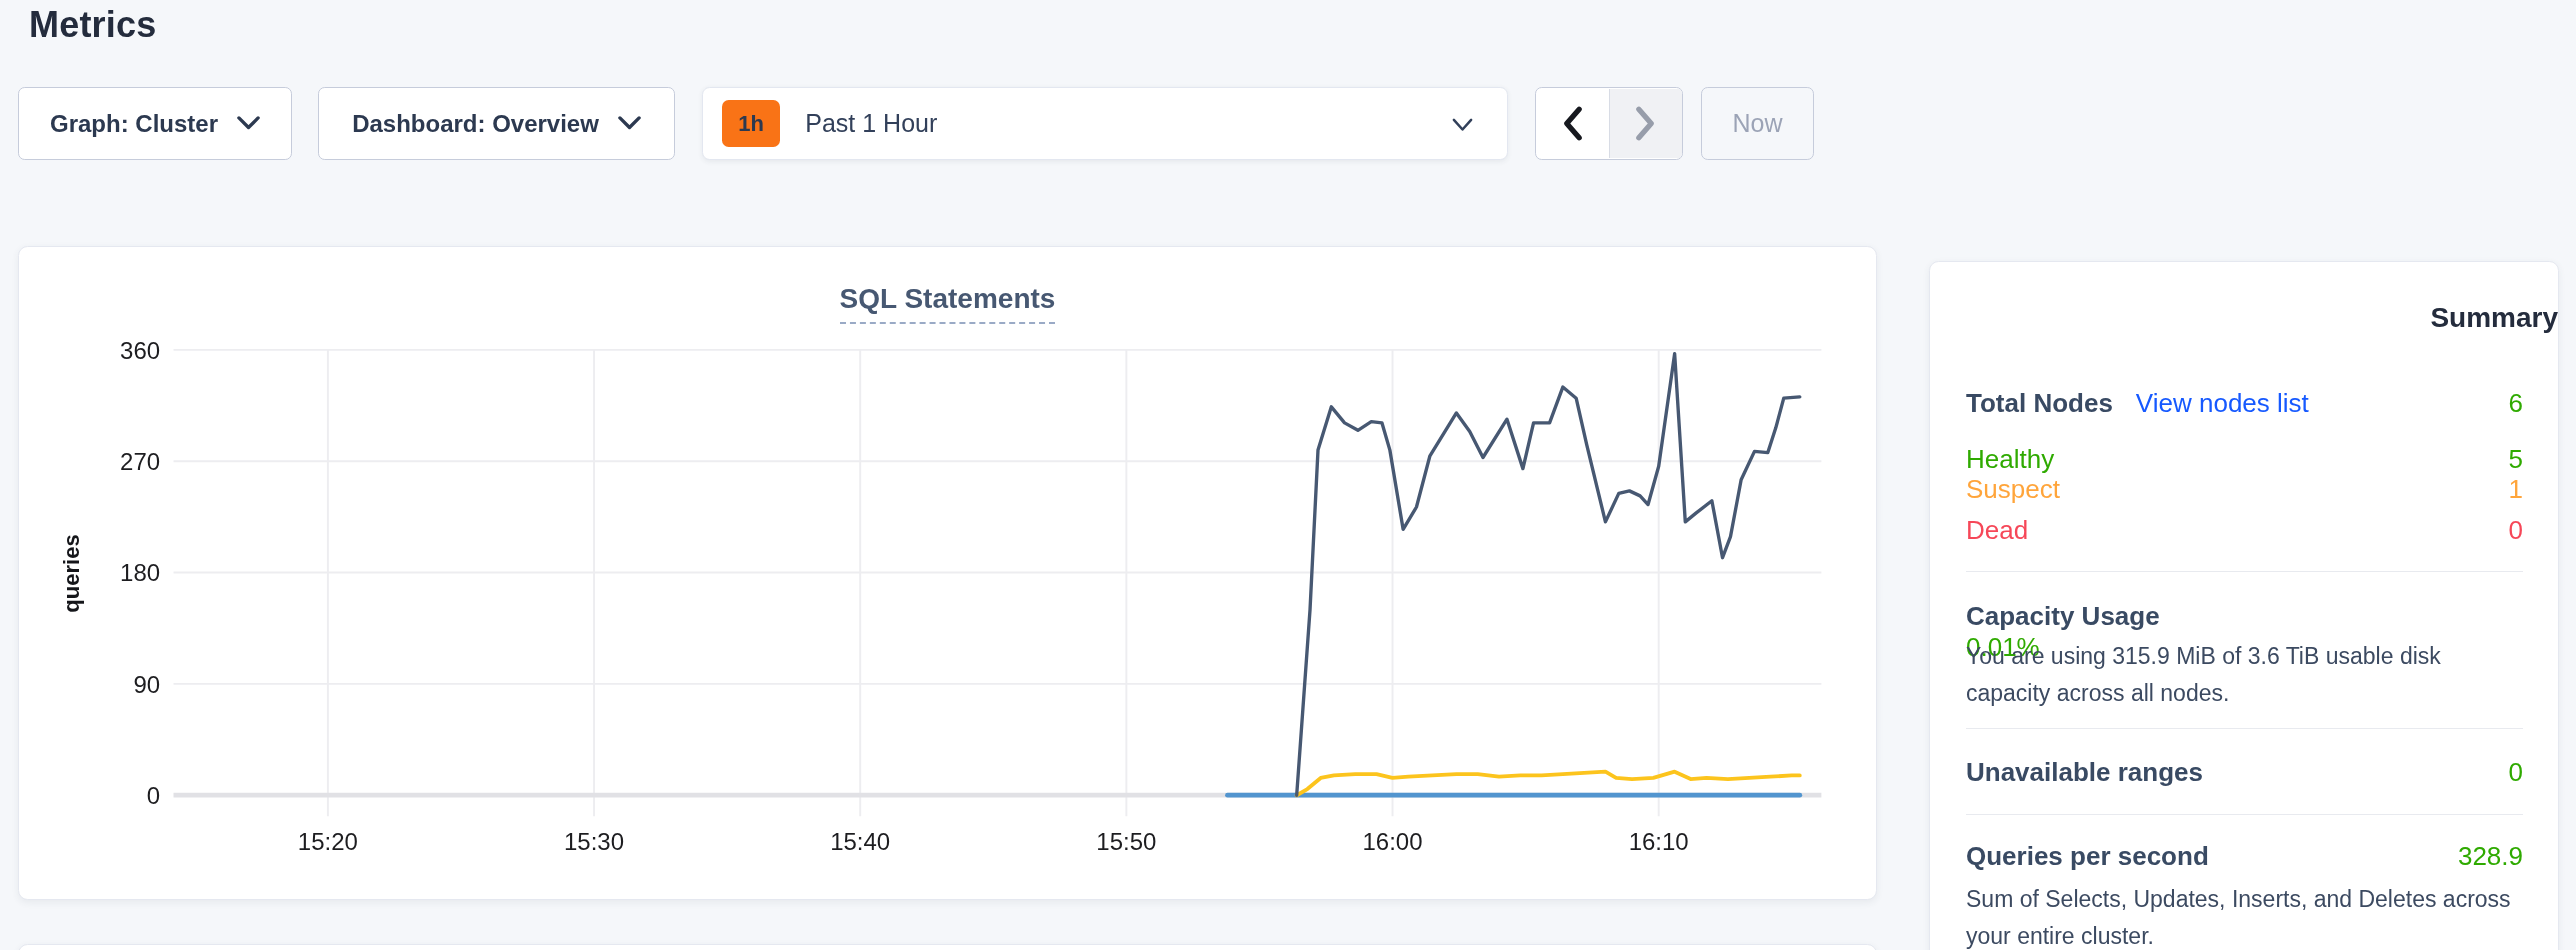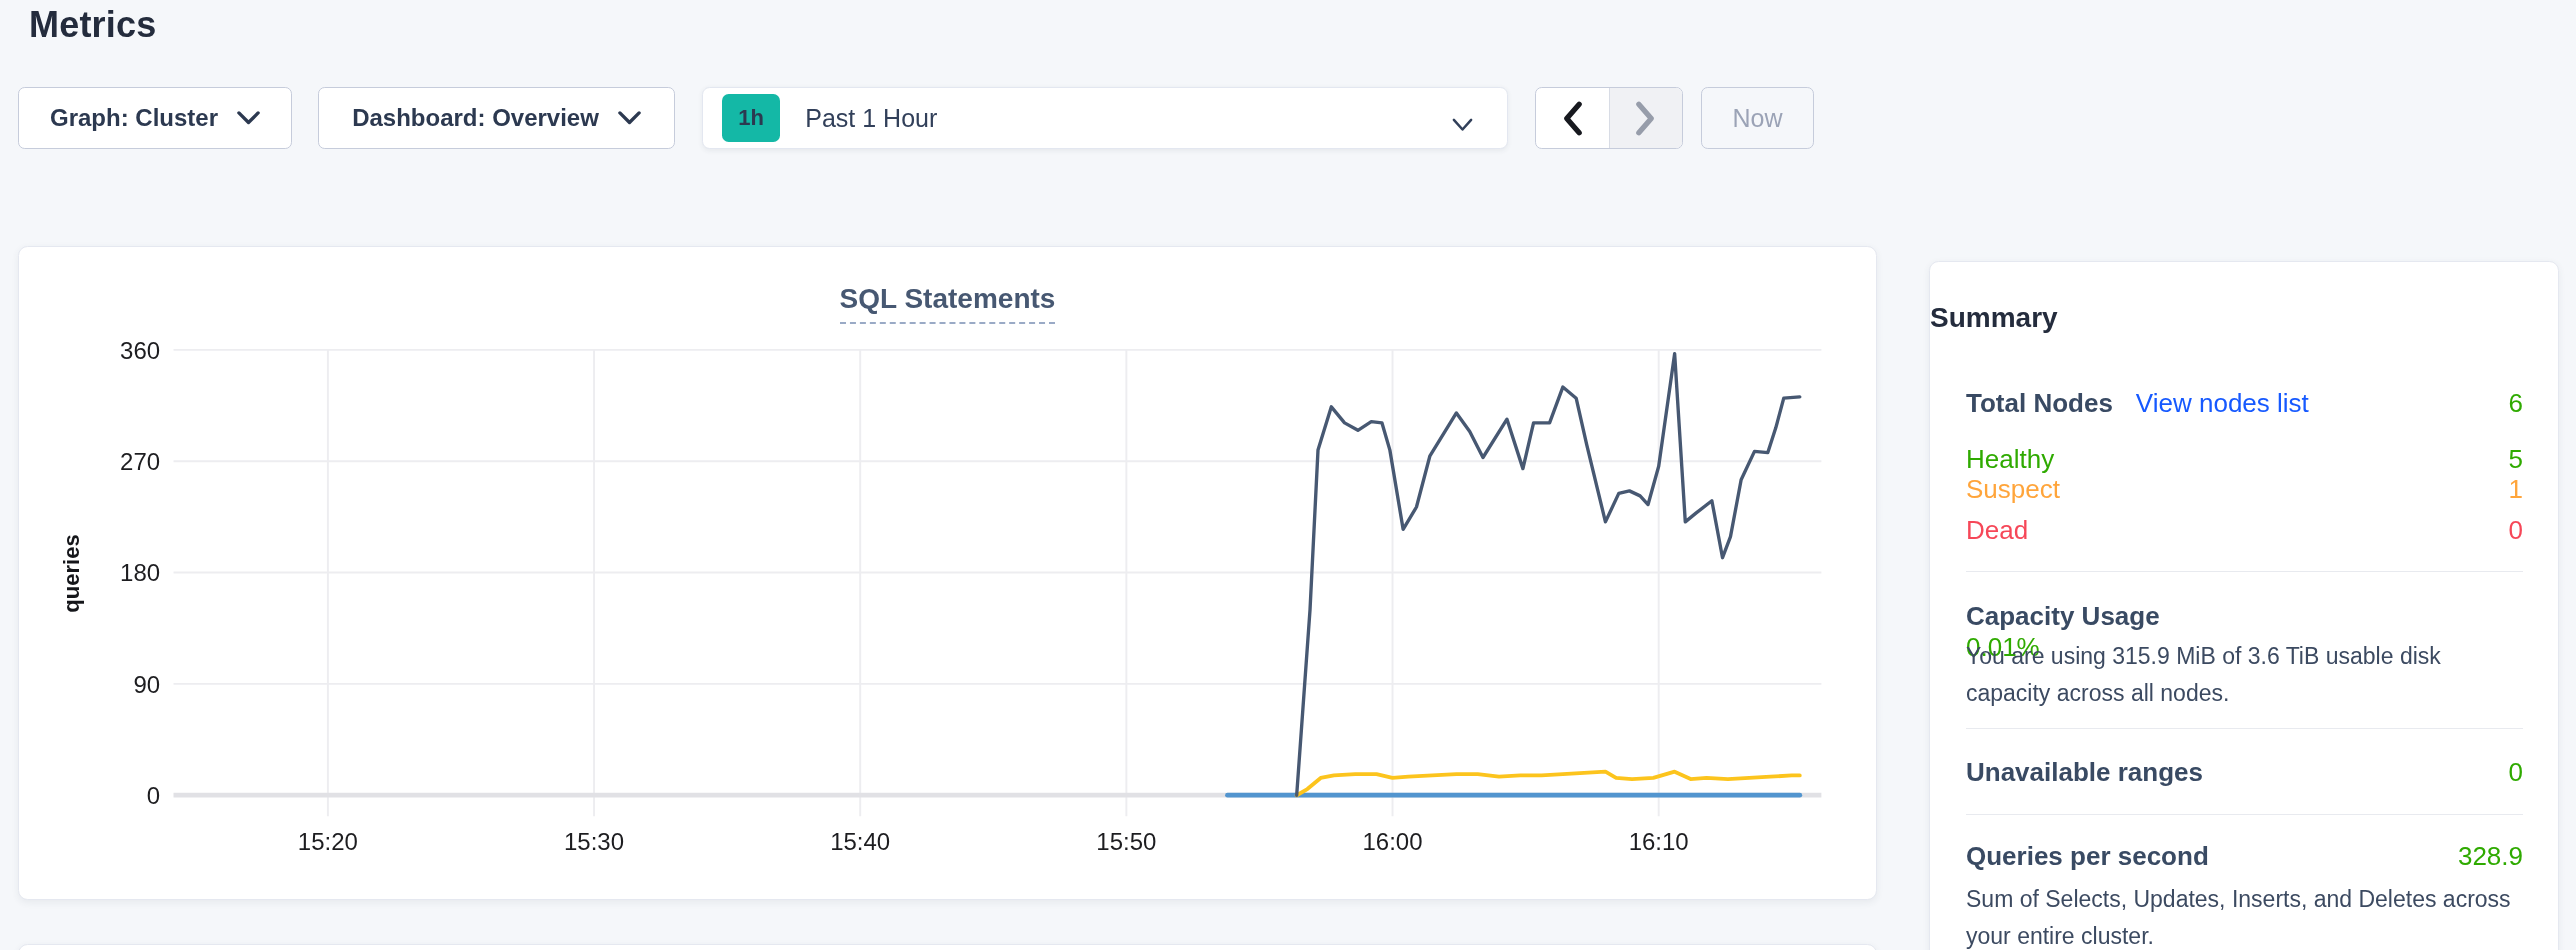--- a/index.html
+++ b/index.html
@@ -3,29 +3,29 @@
 <meta charset="utf-8">
 <style>
   html,body{margin:0;padding:0;}
   body{font-family:"Liberation Sans",sans-serif;background:#f5f7fa;}
   .page{position:relative;width:2576px;height:950px;background:#f5f7fa;overflow:hidden;}
 
   
   .page-title{position:absolute;left:29px;top:3.8px;font-size:36px;font-weight:700;color:#242c3d;letter-spacing:0.2px;}
 
   
-  .tb{position:absolute;top:87px;height:62px;box-sizing:border-box;display:flex;align-items:center;justify-content:center;}
+  .tb{position:absolute;top:87px;height:73px;box-sizing:border-box;display:flex;align-items:center;justify-content:center;}
   .btn{background:#fff;border:1.9px solid #c6ccdb;border-radius:6.7px;cursor:pointer;}
   .drop{gap:19px;font-size:24px;font-weight:700;color:#2c3950;}
   .graph-drop{left:18px;width:274px;}
   .dashboard-drop{left:318px;width:357px;}
   .chev-down{width:23px;height:14.4px;display:block;}
   .time-sel{left:702px;width:806px;background:#fff;border:1px solid #e3e7f0;border-radius:7.7px;
             box-shadow:0 1.9px 5.8px rgba(40,50,70,.07);justify-content:flex-start;padding:0 19px;box-sizing:border-box;}
-  .time-badge{background:#14b8a6;border-radius:6.7px;padding:10.6px 16.3px;font-size:22px;font-weight:700;color:#2c3950;margin-right:25px;}
+  .time-badge{background:#f97316;border-radius:6.7px;padding:10.6px 16.3px;font-size:22px;font-weight:700;color:#2c3950;margin-right:25px;}
   .time-label{font-size:25px;color:#32405a;}
   .time-chev{position:absolute;right:33px;top:30px;}
   .arrow-group{left:1535px;width:148px;border:1.9px solid #c6ccdb;border-radius:6.7px;overflow:hidden;padding:0;display:flex;background:#fff;}
   .arrow-cell{width:50%;height:69px;display:flex;align-items:center;justify-content:center;}
   .arrow-cell.next{background:#f0f1f4;border-left:1.9px solid #d8dce5;}
   .now-btn{left:1701px;width:113px;background:transparent;border:1.9px solid #c6ccdb;border-radius:6.7px;
            font-size:25px;font-weight:500;color:#9ba3b6;}
 
   
   .card{position:absolute;background:#fff;border:1px solid #e5e8f0;border-radius:9.6px;box-shadow:0 2.9px 7.7px rgba(55,65,90,.07);box-sizing:border-box;}
@@ -36,21 +36,21 @@
   
   .chart-title-wrap{position:absolute;left:0;top:36px;width:100%;text-align:center;}
   .chart-title{display:inline-block;font-size:28px;font-weight:700;color:#475872;
                border-bottom:2.9px dashed #9aaac6;padding-bottom:6.7px;cursor:help;}
   .plot-svg{position:absolute;left:0;top:0;}
   .xtick{font-size:25px;fill:#1d1d20;font-family:"Liberation Sans",sans-serif;}
   .ytick{font-size:25px;fill:#1d1d20;font-family:"Liberation Sans",sans-serif;}
   .ylabel{font-size:23px;font-weight:700;fill:#15161a;font-family:"Liberation Sans",sans-serif;}
 
   
-  .side-title{position:absolute;left:0;top:40px;width:100%;text-align:left;font-size:28px;font-weight:700;color:#242c3d;}
+  .side-title{position:absolute;left:0;top:40px;width:100%;text-align:right;font-size:28px;font-weight:700;color:#242c3d;}
   .srow{position:absolute;left:36px;width:557px;display:flex;align-items:baseline;font-size:26px;}
   .srow .fill{flex:1;}
   .hdr-label{font-weight:700;color:#394a63;}
   .side-link{color:#1659ff;margin-left:23px;cursor:pointer;font-size:26px;}
   .green{color:#2faa00;}
   .divider{position:absolute;left:36px;width:557px;border-top:1.9px solid #e8eaef;}
   .desc{position:absolute;left:36px;width:559px;font-size:23px;line-height:37px;color:#3c4a61;}
 </style>
 </head>
 <body>

